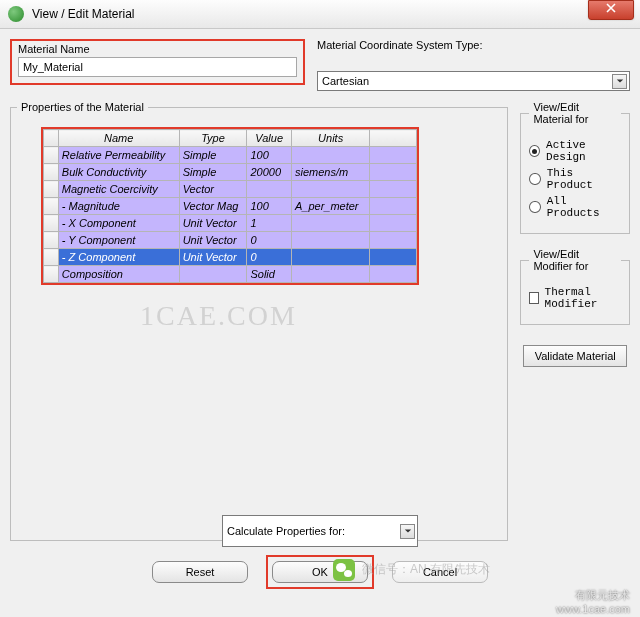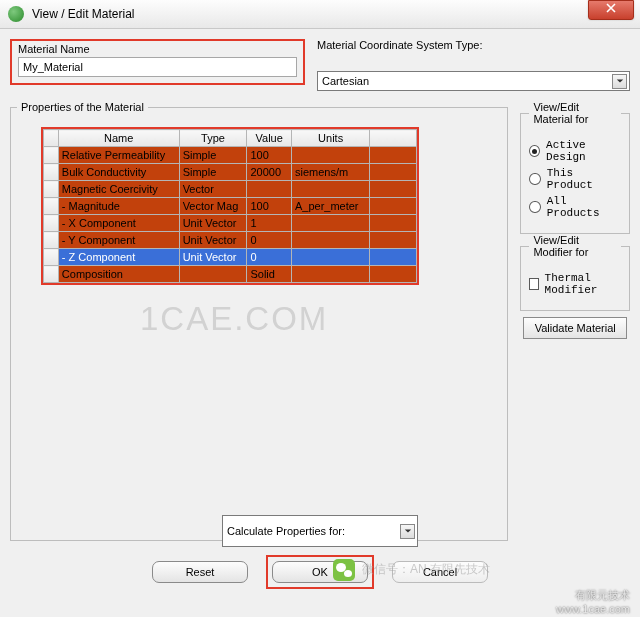--- a/index.html
+++ b/index.html
@@ -103,23 +103,24 @@
   }
   fieldset legend { padding: 0 4px; }
   .table-redbox {
     border: 2px solid #e13a2a;
     position: absolute;
     left: 30px; top: 14px;
     width: 378px;
   }
   .mat-table {
     border-collapse: collapse;
-    background: #c2410c;
+    background: #c4b5fd;
     width: 100%;
     table-layout: fixed;
+    font-style: italic;
   }
   .mat-table th, .mat-table td {
     border: 1px solid #b5b5b5;
     padding: 1px 3px;
     height: 17px;
     text-align: left;
     font-weight: normal;
     overflow: hidden;
     white-space: nowrap;
   }
@@ -130,21 +131,21 @@
   .mat-table .rowhdr {
     background: linear-gradient(#f8f8f8,#e7e7e7);
     width: 14px;
   }
   tr.selected td { background: #3a6fd8; color: #fff; }
   .col-name { width: 114px; }
   .col-type { width: 64px; }
   .col-value { width: 42px; }
   .col-units { width: 74px; }
   .col-extra { width: 44px; }
-  .side-col { width: 110px; display: flex; flex-direction: column; gap: 0; }
+  .side-col { width: 110px; display: flex; flex-direction: column; gap: 14px; }
   fieldset.side {
     border: 1px solid #bdbdbd;
     padding: 10px 8px;
     margin: 0;
   }
   .radio-row, .check-row {
     display: flex; align-items: center; gap: 6px;
     margin: 4px 0;
     font-family: Liberation Mono, monospace;
   }
@@ -183,23 +184,23 @@
     background: #fff;
     align-items: center;
     padding: 0 2px 0 4px;
     justify-content: space-between;
   }
   .bottom-btns { display: inline-flex; gap: 18px; align-items: center; }
   .ok-redbox { border: 2px solid #e13a2a; padding: 4px; }
   .watermark {
     position: absolute;
     left: 140px; top: 300px;
-    font-size: 33px;
+    font-size: 28px;
     color: rgba(120,120,120,0.25);
-    font-family: Liberation Sans, sans-serif;
+    font-family: Liberation Serif, serif;
     letter-spacing: 2px;
     pointer-events: none;
     user-select: none;
   }
   .wm2 {
     position: absolute;
     right: 10px; bottom: 2px;
     color: rgba(240,240,240,0.9);
     font-size: 11px;
     text-align: right;

